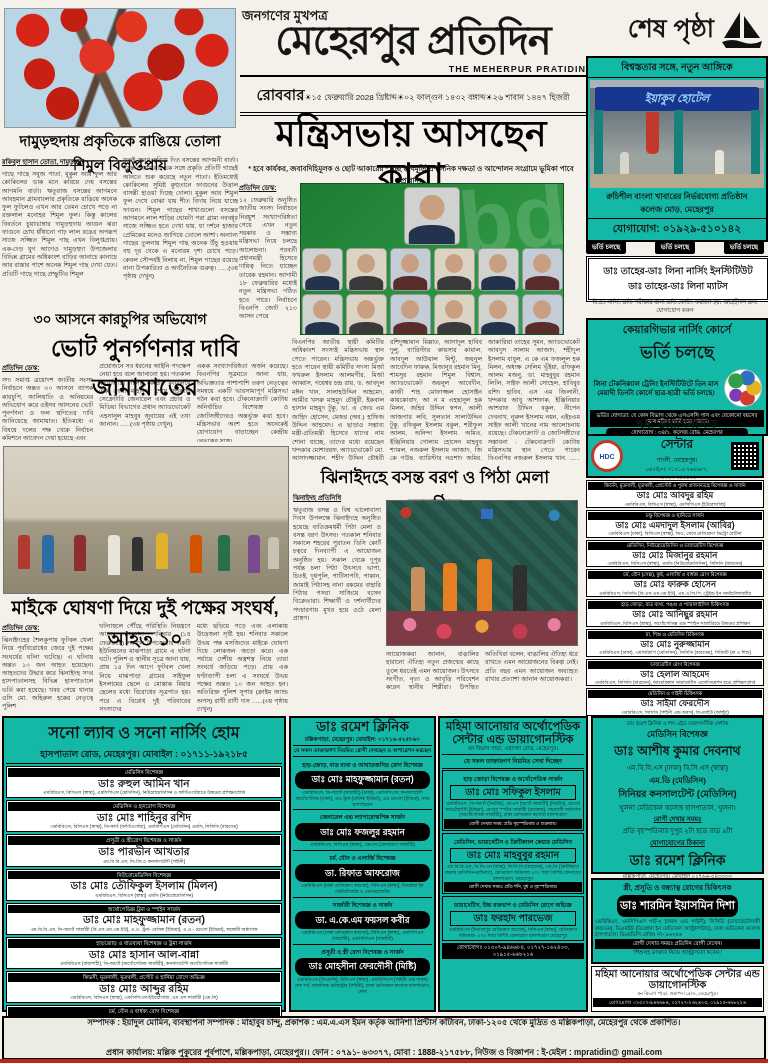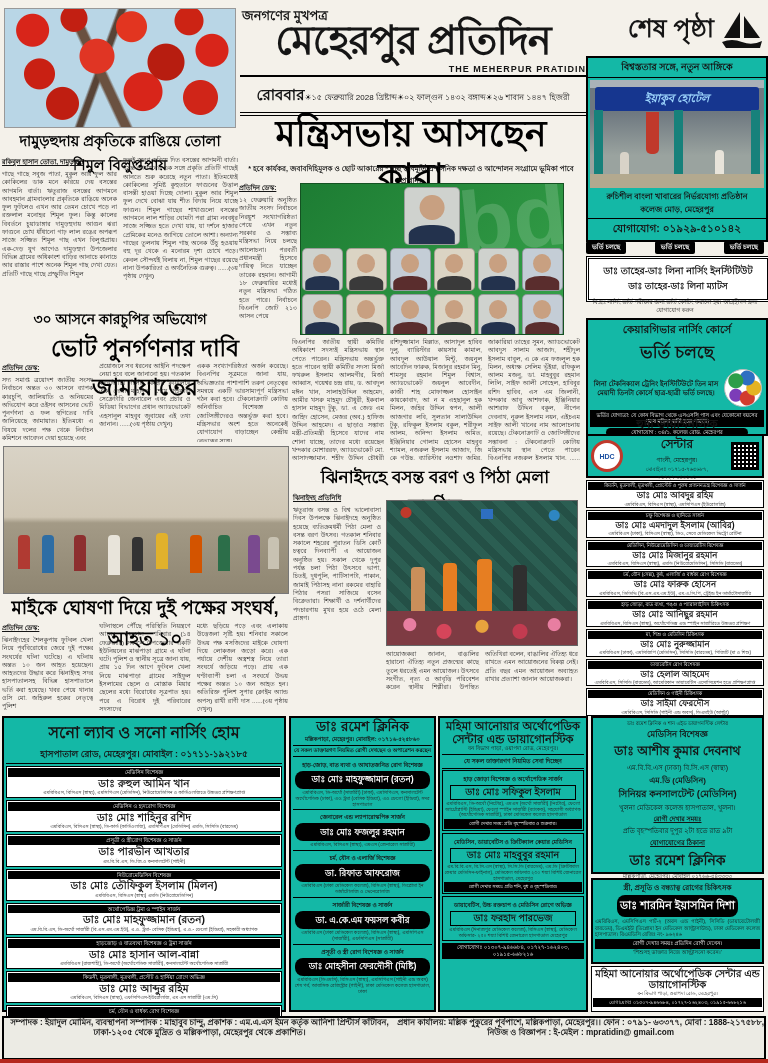--- a/index.html
+++ b/index.html
@@ -93,21 +93,21 @@
   .dname{font-size:8.6px;font-weight:900;line-height:1.1;padding:1px 0;}
   .dname-lg{font-size:10.5px;}
   .ddeg{font-size:4.7px;line-height:1.25;color:#222;}
   .dstrip{background:#000;color:#fff;font-size:4.6px;padding:1px;margin-top:1px;}
   .namepill{background:#000;color:#fff;font-size:8.8px;font-weight:900;border-radius:8px;padding:1.5px 3px;margin:1px 2px;}
   .spec-plain{font-size:5.8px;font-weight:bold;padding-top:2px;}
   .adtitle{font-weight:900;text-align:center;line-height:1.1;}
   .ulined{text-decoration:underline;}
   .smallstrip{background:#000;color:#fff;font-size:5.4px;text-align:center;padding:1.5px 2px;line-height:1.25;}
   .bullets{font-size:5.4px;line-height:1.3;font-weight:bold;}
-  .footerbox{border:2px solid #000;background:#ecebe4;display:flex;flex-direction:row;justify-content:center;gap:2px;}
+  .footerbox{border:2px solid #000;background:#ecebe4;display:flex;flex-direction:column;justify-content:space-between;gap:2px;}
   .footerbox div{font-size:8.2px;font-weight:bold;text-align:center;line-height:1.25;}
   .sailboat{display:inline-block;}
 </style>
 </head>
 <body>
 
 <div id="page">
 
   <div class="abs flower" style="left:4px;top:8px;width:230px;height:118px;"></div>
   <div class="abs bold" style="left:242px;top:6px;width:220px;font-size:13px;">জনগণের মুখপত্র</div>

